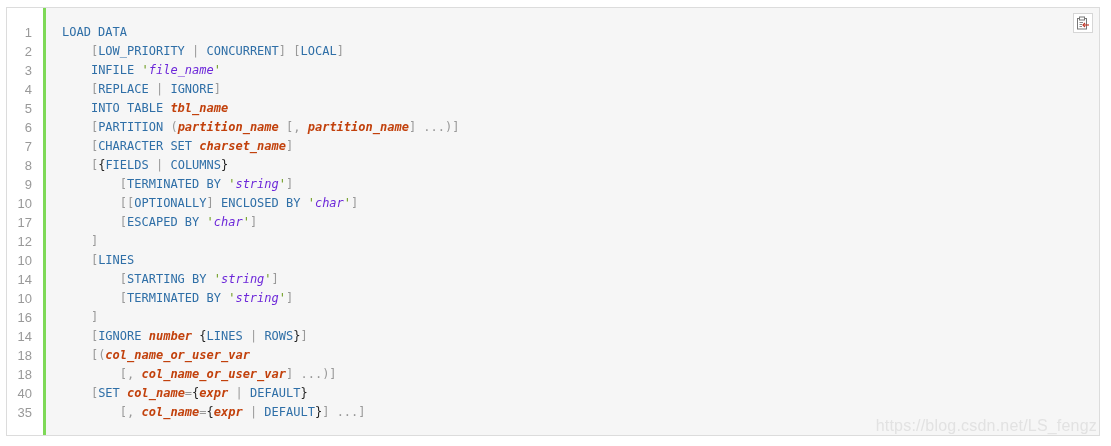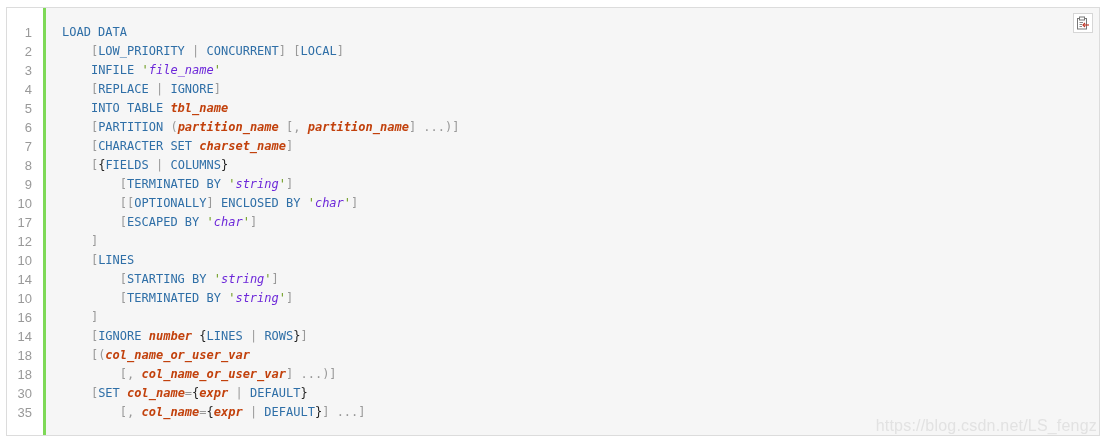--- a/index.html
+++ b/index.html
@@ -114,21 +114,21 @@
       <li>10</li>
       <li>17</li>
       <li>12</li>
       <li>10</li>
       <li>14</li>
       <li>10</li>
       <li>16</li>
       <li>14</li>
       <li>18</li>
       <li>18</li>
-      <li>30</li>
+      <li>40</li>
       <li>35</li>
     </ul>
   <ul class="code-lines" id="code-lines"><li class="code-line"><span class="tok-kw">LOAD DATA</span></li><li class="code-line"><span class="tok-sp">    </span><span class="tok-p">[</span><span class="tok-kw">LOW_PRIORITY</span><span class="tok-sp"> </span><span class="tok-p">|</span><span class="tok-sp"> </span><span class="tok-kw">CONCURRENT</span><span class="tok-p">]</span><span class="tok-sp"> </span><span class="tok-p">[</span><span class="tok-kw">LOCAL</span><span class="tok-p">]</span></li><li class="code-line"><span class="tok-sp">    </span><span class="tok-kw">INFILE</span><span class="tok-sp"> </span><span class="tok-q">'</span><span class="tok-str">file_name</span><span class="tok-q">'</span></li><li class="code-line"><span class="tok-sp">    </span><span class="tok-p">[</span><span class="tok-kw">REPLACE</span><span class="tok-sp"> </span><span class="tok-p">|</span><span class="tok-sp"> </span><span class="tok-kw">IGNORE</span><span class="tok-p">]</span></li><li class="code-line"><span class="tok-sp">    </span><span class="tok-kw">INTO TABLE</span><span class="tok-sp"> </span><span class="tok-id">tbl_name</span></li><li class="code-line"><span class="tok-sp">    </span><span class="tok-p">[</span><span class="tok-kw">PARTITION</span><span class="tok-sp"> </span><span class="tok-p">(</span><span class="tok-id">partition_name</span><span class="tok-sp"> </span><span class="tok-p">[, </span><span class="tok-id">partition_name</span><span class="tok-p">]</span><span class="tok-sp"> </span><span class="tok-p">...)]</span></li><li class="code-line"><span class="tok-sp">    </span><span class="tok-p">[</span><span class="tok-kw">CHARACTER SET</span><span class="tok-sp"> </span><span class="tok-id">charset_name</span><span class="tok-p">]</span></li><li class="code-line"><span class="tok-sp">    </span><span class="tok-p">[</span><span class="tok-br">{</span><span class="tok-kw">FIELDS</span><span class="tok-sp"> </span><span class="tok-p">|</span><span class="tok-sp"> </span><span class="tok-kw">COLUMNS</span><span class="tok-br">}</span></li><li class="code-line"><span class="tok-sp">        </span><span class="tok-p">[</span><span class="tok-kw">TERMINATED BY</span><span class="tok-sp"> </span><span class="tok-q">'</span><span class="tok-str">string</span><span class="tok-q">'</span><span class="tok-p">]</span></li><li class="code-line"><span class="tok-sp">        </span><span class="tok-p">[[</span><span class="tok-kw">OPTIONALLY</span><span class="tok-p">]</span><span class="tok-sp"> </span><span class="tok-kw">ENCLOSED BY</span><span class="tok-sp"> </span><span class="tok-q">'</span><span class="tok-str">char</span><span class="tok-q">'</span><span class="tok-p">]</span></li><li class="code-line"><span class="tok-sp">        </span><span class="tok-p">[</span><span class="tok-kw">ESCAPED BY</span><span class="tok-sp"> </span><span class="tok-q">'</span><span class="tok-str">char</span><span class="tok-q">'</span><span class="tok-p">]</span></li><li class="code-line"><span class="tok-sp">    </span><span class="tok-p">]</span></li><li class="code-line"><span class="tok-sp">    </span><span class="tok-p">[</span><span class="tok-kw">LINES</span></li><li class="code-line"><span class="tok-sp">        </span><span class="tok-p">[</span><span class="tok-kw">STARTING BY</span><span class="tok-sp"> </span><span class="tok-q">'</span><span class="tok-str">string</span><span class="tok-q">'</span><span class="tok-p">]</span></li><li class="code-line"><span class="tok-sp">        </span><span class="tok-p">[</span><span class="tok-kw">TERMINATED BY</span><span class="tok-sp"> </span><span class="tok-q">'</span><span class="tok-str">string</span><span class="tok-q">'</span><span class="tok-p">]</span></li><li class="code-line"><span class="tok-sp">    </span><span class="tok-p">]</span></li><li class="code-line"><span class="tok-sp">    </span><span class="tok-p">[</span><span class="tok-kw">IGNORE</span><span class="tok-sp"> </span><span class="tok-id">number</span><span class="tok-sp"> </span><span class="tok-br">{</span><span class="tok-kw">LINES</span><span class="tok-sp"> </span><span class="tok-p">|</span><span class="tok-sp"> </span><span class="tok-kw">ROWS</span><span class="tok-br">}</span><span class="tok-p">]</span></li><li class="code-line"><span class="tok-sp">    </span><span class="tok-p">[(</span><span class="tok-id">col_name_or_user_var</span></li><li class="code-line"><span class="tok-sp">        </span><span class="tok-p">[, </span><span class="tok-id">col_name_or_user_var</span><span class="tok-p">]</span><span class="tok-sp"> </span><span class="tok-p">...)]</span></li><li class="code-line"><span class="tok-sp">    </span><span class="tok-p">[</span><span class="tok-kw">SET</span><span class="tok-sp"> </span><span class="tok-id">col_name</span><span class="tok-p">=</span><span class="tok-br">{</span><span class="tok-id">expr</span><span class="tok-sp"> </span><span class="tok-p">|</span><span class="tok-sp"> </span><span class="tok-kw">DEFAULT</span><span class="tok-br">}</span></li><li class="code-line"><span class="tok-sp">        </span><span class="tok-p">[, </span><span class="tok-id">col_name</span><span class="tok-p">=</span><span class="tok-br">{</span><span class="tok-id">expr</span><span class="tok-sp"> </span><span class="tok-p">|</span><span class="tok-sp"> </span><span class="tok-kw">DEFAULT</span><span class="tok-br">}</span><span class="tok-p">]</span><span class="tok-sp"> </span><span class="tok-p">...]</span></li></ul>
 
   <div class="copy-button" title="">
     <svg width="14" height="14" viewBox="0 0 14 14">
       <rect x="1.5" y="2.5" width="9" height="10.5" fill="none" stroke="#777" stroke-width="1"></rect>
       <rect x="3.5" y="1" width="5" height="3" fill="#fff" stroke="#777" stroke-width="1"></rect>
       <line x1="3.5" y1="6.5" x2="7" y2="6.5" stroke="#888" stroke-width="1"></line>
       <line x1="3.5" y1="8.5" x2="6" y2="8.5" stroke="#888" stroke-width="1"></line>

